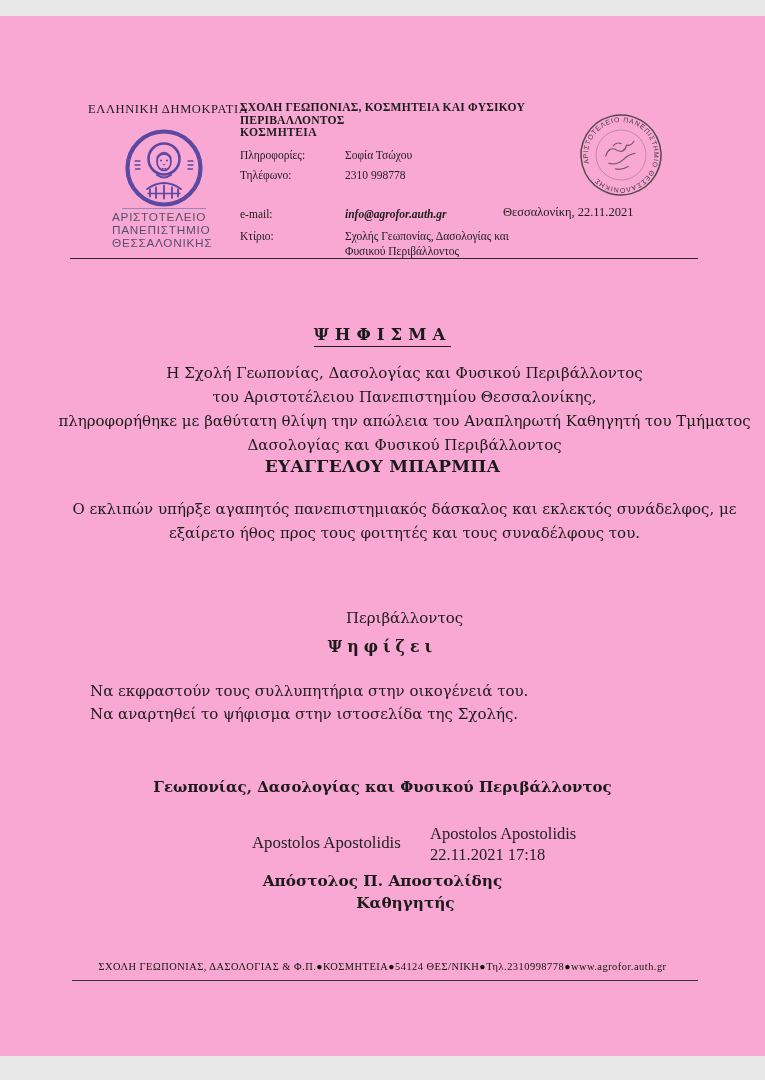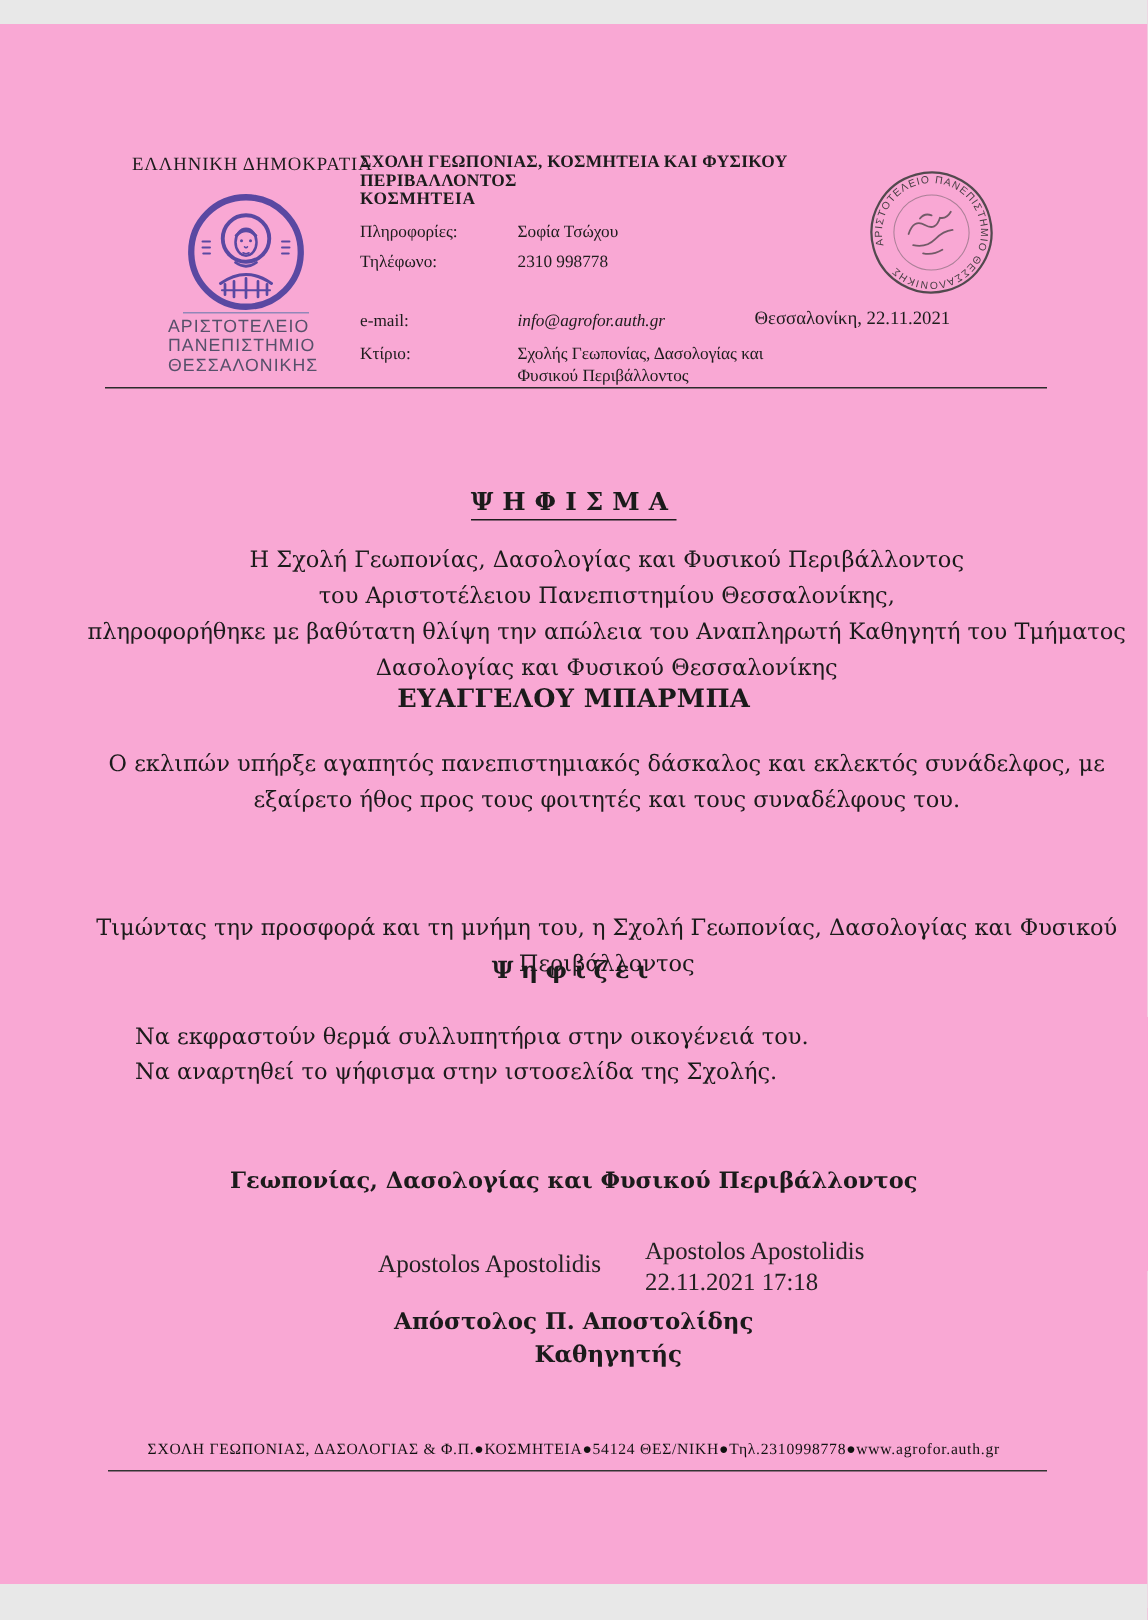--- a/index.html
+++ b/index.html
@@ -26,21 +26,21 @@
     color:#56506a;
   }
   .school-title { left:240px; top:85px; width:385px; font-size:11.6px; font-weight:bold; letter-spacing:0.2px; }
   .deanery     { left:240px; top:110px; font-size:11.6px; font-weight:bold; letter-spacing:0.4px; }
   .hrow-label  { left:240px; font-size:11.5px; }
   .hrow-value  { left:345px; font-size:11.5px; }
   .row-info  { top:133px; }
   .row-phone { top:153px; }
   .row-email { top:192px; }
   .row-bldg  { top:213px; line-height:14.5px; }
-  .email-val { font-style:italic; }
+  .email-val { font-style:italic;font-weight:bold; }
   .date-place { left:503px; top:189px; font-size:12.5px; }
   .stamp { left:576px; top:94px; transform:rotate(-15deg); opacity:0.88; }
   .header-rule { left:70px; top:242px; width:628px; border-top:1.8px solid #2b2b2b; }
 
   
   .body-text { font-family:"DejaVu Serif", serif; color:#1b1b1b; }
   .centered { left:0; right:0; text-align:center; }
   .doc-title {
     top:309px; font-size:16.5px; font-weight:bold; letter-spacing:6px;
   }
@@ -139,39 +139,38 @@
   <div class="abs header-rule"></div>
 
   <div class="abs centered body-text doc-title">
     <span>ΨΗΦΙΣΜΑ</span>
   </div>
 
   <div class="abs centered body-text para para1">
     <div>Η Σχολή Γεωπονίας, Δασολογίας και Φυσικού Περιβάλλοντος</div>
     <div>του Αριστοτέλειου Πανεπιστημίου Θεσσαλονίκης,</div>
     <div>πληροφορήθηκε με βαθύτατη θλίψη την απώλεια του Αναπληρωτή Καθηγητή του Τμήματος</div>
-    <div>Δασολογίας και Φυσικού Θεσσαλονίκης</div>
+    <div>Δασολογίας και Φυσικού Περιβάλλοντος</div>
   </div>
 
   <div class="abs centered body-text deceased-name">ΕΥΑΓΓΕΛΟΥ ΜΠΑΡΜΠΑ</div>
 
   <div class="abs centered body-text para para2">
     <div>Ο εκλιπών υπήρξε αγαπητός πανεπιστημιακός δάσκαλος και εκλεκτός συνάδελφος, με</div>
     <div>εξαίρετο ήθος προς τους φοιτητές και τους συναδέλφους του.</div>
   </div>
 
   <div class="abs centered body-text para para3">
-    <div>Τιμώντας την προσφορά και τη μνήμη του, η Σχολή Γεωπονίας, Δασολογίας και Φυσικού</div>
     <div>Περιβάλλοντος</div>
   </div>
 
   <div class="abs centered body-text votes-heading">Ψηφίζει</div>
 
   <div class="abs body-text resolutions">
-    <div>Να εκφραστούν θερμά συλλυπητήρια στην οικογένειά του.</div>
+    <div>Να εκφραστούν τους συλλυπητήρια στην οικογένειά του.</div>
     <div>Να αναρτηθεί το ψήφισμα στην ιστοσελίδα της Σχολής.</div>
   </div>
 
   <div class="abs centered body-text dean-role">
     <div>Γεωπονίας, Δασολογίας και Φυσικού Περιβάλλοντος</div>
   </div>
 
   <div class="abs sig-name">Apostolos Apostolidis</div>
 
   <div class="abs sig-digital">

